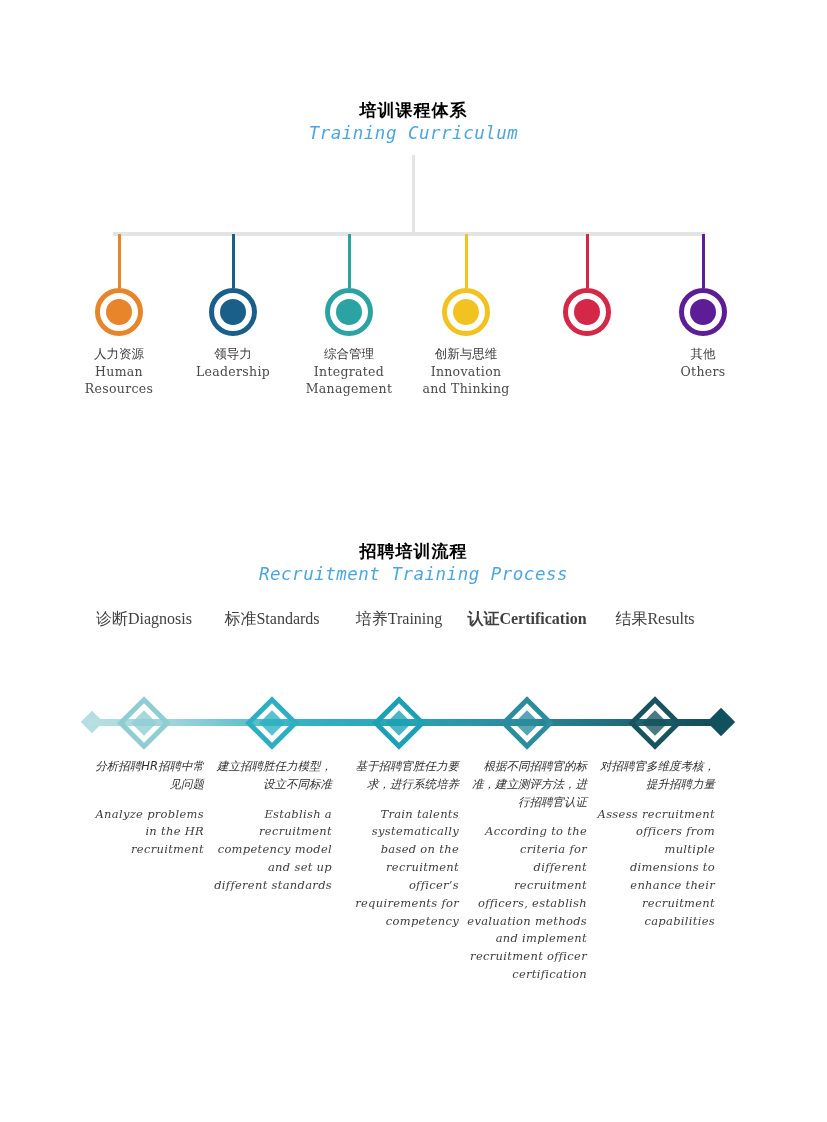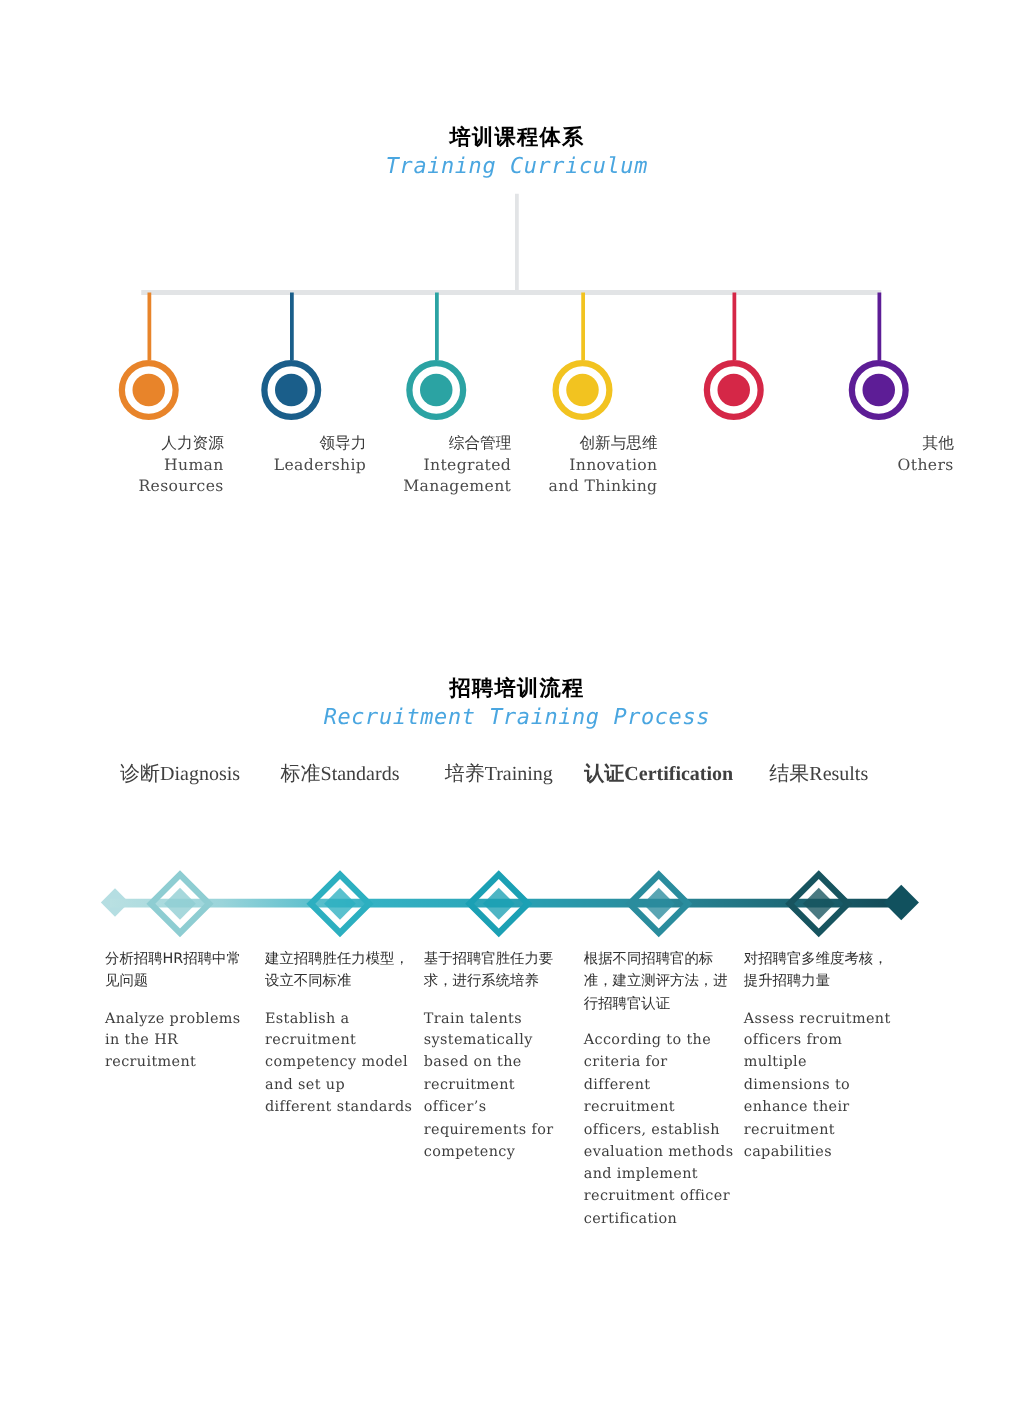--- a/index.html
+++ b/index.html
@@ -92,21 +92,20 @@
   }
   .node-circle .dot {
     width: 26px;
     height: 26px;
     border-radius: 50%;
     background: currentColor;
   }
   .node-labels {
     margin-top: 10px;
     line-height: 1.35;
-    text-align: right;
   }
   .node-labels .cn {
     display: block;
     font-family: "DejaVu Sans", "Liberation Sans", sans-serif;
     font-size: 12.5px;
     color: #3a3a3a;
     white-space: nowrap;
   }
   .node-labels .en {
     display: block;
@@ -186,21 +185,22 @@
     width: 18px; height: 18px;
     background: currentColor;
     opacity: 0.78;
   }
 
   .tl-body {
     position: absolute;
     top: 158px;
     width: 120px;
     margin-left: -60px;
-    text-align: left;
+    text-align: right;
+    font-style: italic;
   }
   .tl-body .cn {
     display: block;
     font-family: "DejaVu Sans", "Liberation Sans", sans-serif;
     font-size: 11.5px;
     line-height: 1.55;
     color: #2e2e2e;
   }
   .tl-body .en {
     display: block;

